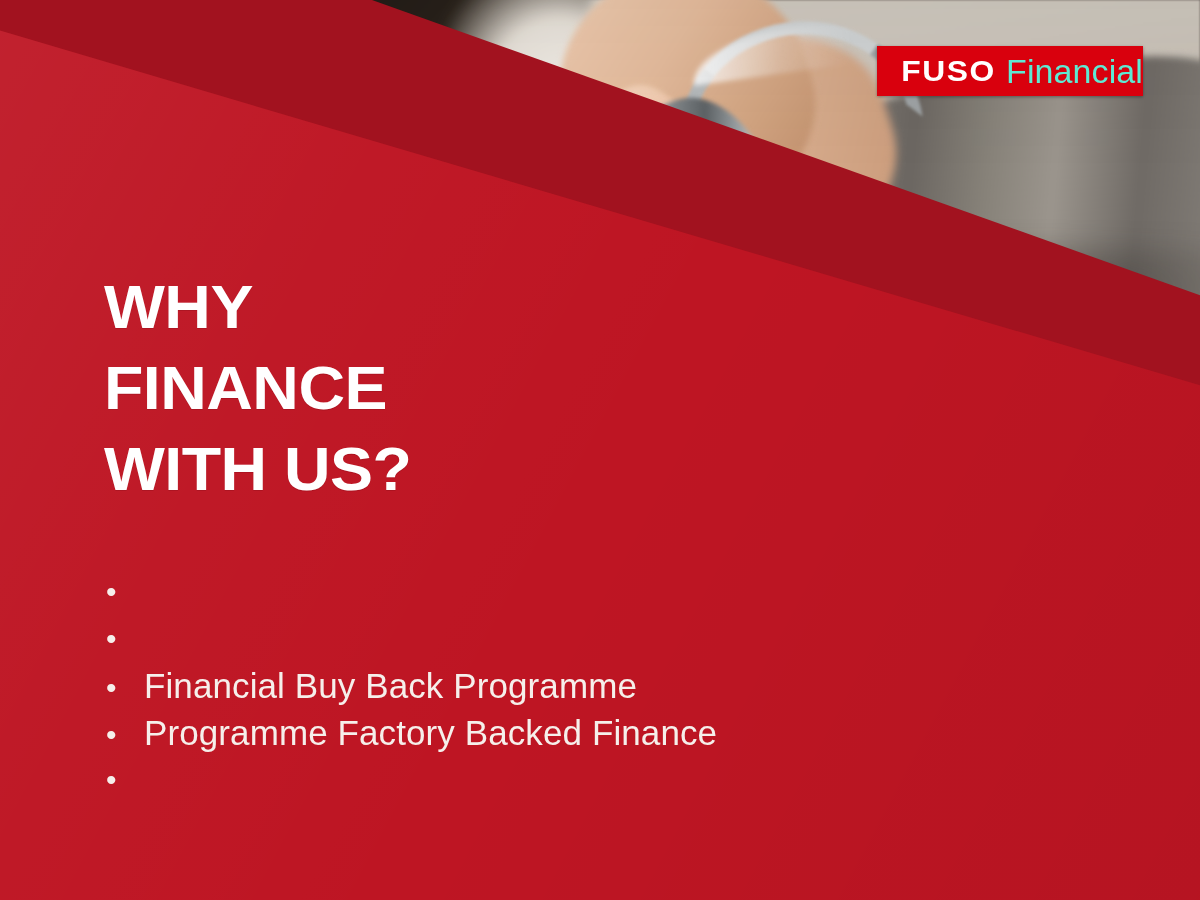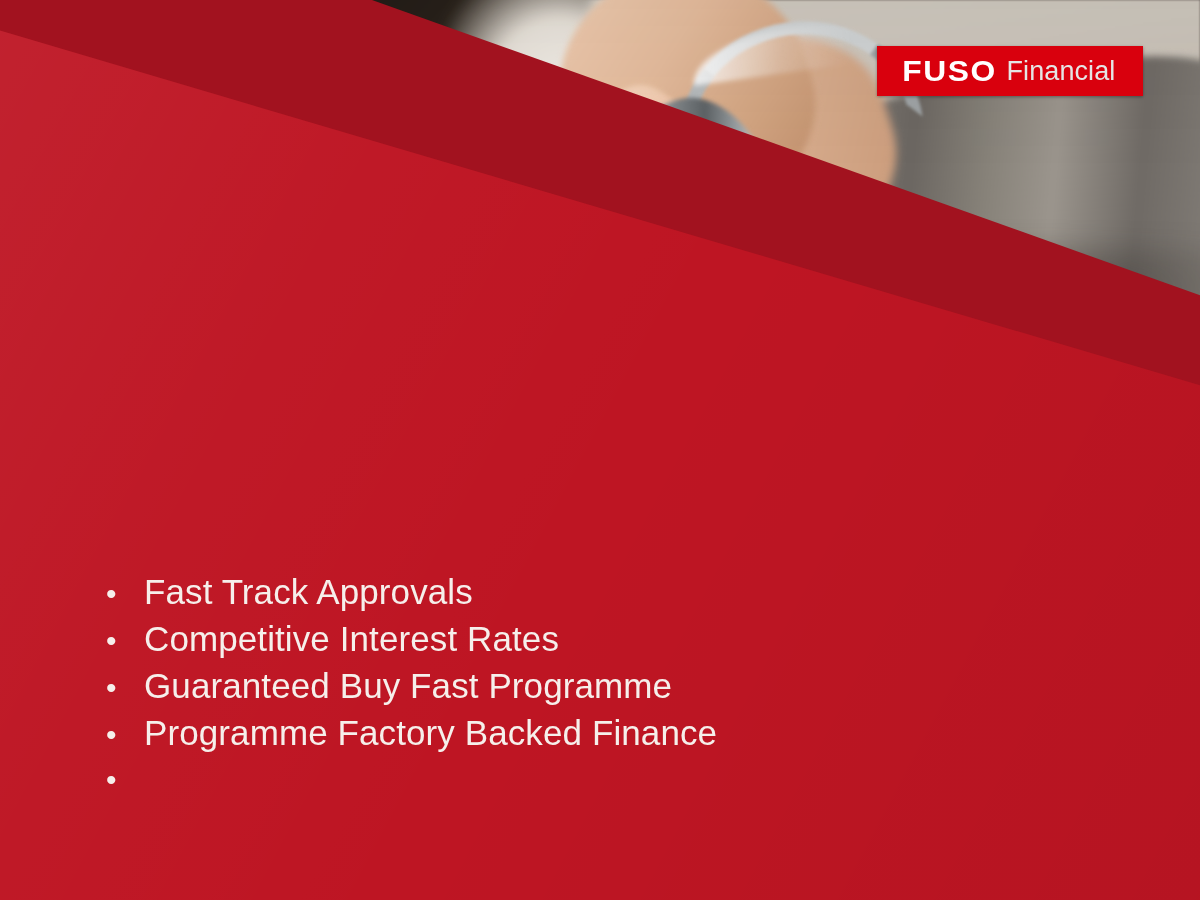--- a/index.html
+++ b/index.html
@@ -221,37 +221,37 @@
 
   
   .logo-badge {
     position: absolute;
     left: 877px; top: 46px;
     width: 266px; height: 50px;
     background: #D9000D;
     box-shadow: 0 1px 3px rgba(0,0,0,0.35);
     display: flex;
     align-items: center;
-    justify-content: center;
+    justify-content: flex-end;
     gap: 13px;
   }
   .logo-fuso {
     color: #ffffff;
     font-family: "Liberation Sans", sans-serif;
     font-weight: 700;
     font-size: 30px;
     letter-spacing: 1.4px;
     line-height: 1;
     transform: scaleX(1.06);
   }
   .logo-financial {
-    color: #e5e5e5;
+    color: #5eead4;
     font-family: "Liberation Sans", sans-serif;
     font-weight: 400;
-    font-size: 27px;
+    font-size: 34px;
     letter-spacing: 0.1px;
     line-height: 1;
   }
 
   
   .headline {
     position: absolute;
     left: 104px; top: 266px;
     width: 640px;
   }
@@ -324,33 +324,36 @@
 
   <div class="red-dark"></div>
   <div class="red-main"></div>
   <div class="red-sheen"></div>
 
   <div class="logo-badge">
     <span class="logo-fuso">FUSO</span>
     <span class="logo-financial">Financial</span>
   </div>
 
+  <div class="headline">
+    <div class="headline-line">WHY</div>
+    <div class="headline-line">FINANCE</div>
+    <div class="headline-line">WITH US?</div>
+  </div>
 
   <ul class="bullets">
     <li class="bullet-item">
       <span class="bullet-dot">•</span>
-      <span class="bullet-text">Fast Track Approvals</span>
-    </li>
-    <li class="bullet-item">
-      <span class="bullet-dot">•</span>
-      <span class="bullet-text">Competitive Interest Rates</span>
-    </li>
-    <li class="bullet-item">
-      <span class="bullet-dot">•</span>
-      <span class="bullet-text">Guaranteed Buy Fast Programme</span>
+    </li>
+    <li class="bullet-item">
+      <span class="bullet-dot">•</span>
+    </li>
+    <li class="bullet-item">
+      <span class="bullet-dot">•</span>
+      <span class="bullet-text">Financial Buy Back Programme</span>
     </li>
     <li class="bullet-item">
       <span class="bullet-dot">•</span>
       <span class="bullet-text">Programme Factory Backed Finance</span>
     </li>
     <li class="bullet-item">
       <span class="bullet-dot">•</span>
     </li>
   </ul>
 

